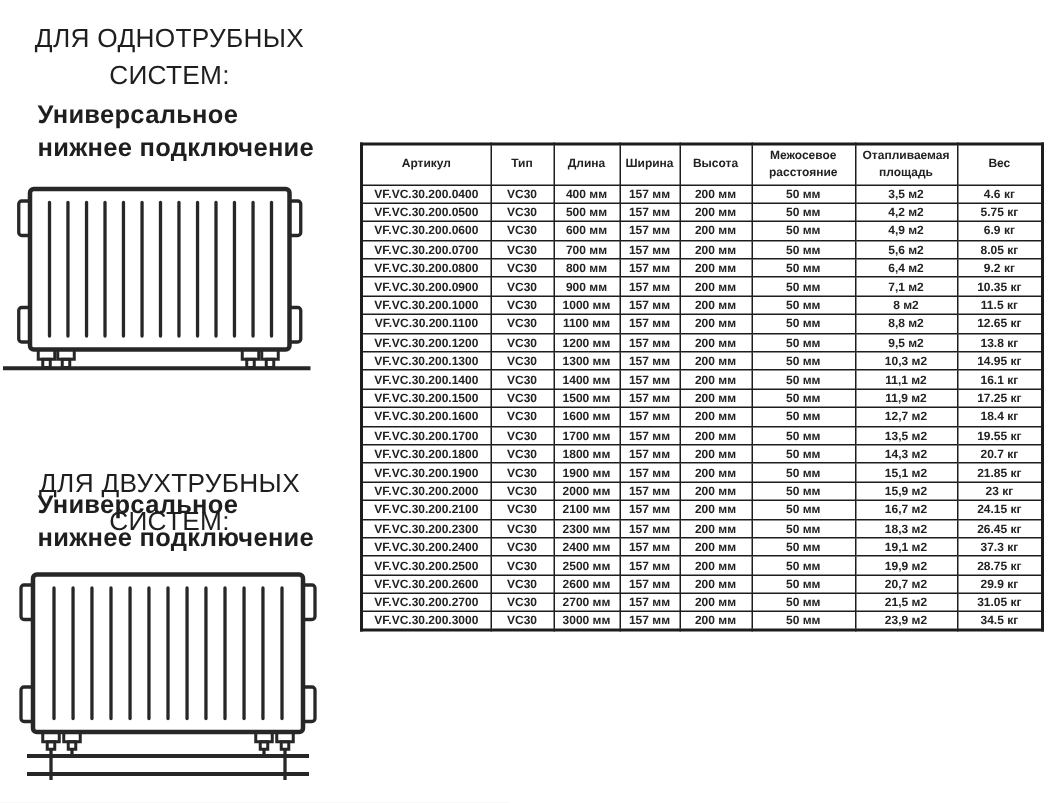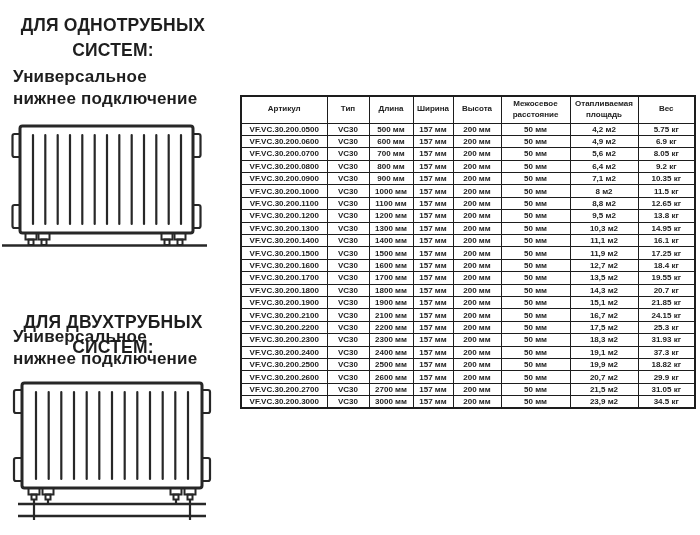--- a/index.html
+++ b/index.html
@@ -7,25 +7,25 @@
   .page {
     position: relative;
     width: 700px; height: 535px;
     background: #ffffff;
     overflow: hidden;
   }
   
   .left-panel { position: absolute; left: 0; top: 0; width: 232px; height: 535px; }
   .sys-title {
     position: absolute; left: 8px; width: 210px;
-    font-size: 17.5px; font-weight: bold; color: #1e1e1e;
+    font-size: 17.5px; font-weight: normal; color: #1e1e1e;
     text-align: center; line-height: 1.45; letter-spacing: 0.2px;
   }
   .sys-sub {
-    position: absolute; left: 13px; width: 212px;
+    position: absolute; left: 25px; width: 212px;
     font-size: 17px; font-weight: bold; color: #1e1e1e;
     text-align: left; line-height: 1.28; letter-spacing: 0.2px;
   }
   .title-1 { top: 13px; }
   .sub-1 { top: 66px; }
   .title-2 { top: 276px; margin-top: 34px; }
   .sub-2 { top: 326px; }
   .diagram { position: absolute; left: 0; }
   .diagram-1 { top: 112px; }
   .diagram-2 { top: 370px; }
@@ -183,20 +183,30 @@
           <th>Длина</th>
           <th>Ширина</th>
           <th>Высота</th>
           <th>Межосевое расстояние</th>
           <th>Отапливаемая площадь</th>
           <th>Вес</th>
         </tr>
     </thead>
     <tbody>
         <tr>
+          <td>VF.VC.30.200.0400</td>
+          <td>VC30</td>
+          <td>400 мм</td>
+          <td>157 мм</td>
+          <td>200 мм</td>
+          <td>50 мм</td>
+          <td>3,5 м2</td>
+          <td>4.6 кг</td>
+        </tr>
+        <tr>
           <td>VF.VC.30.200.0500</td>
           <td>VC30</td>
           <td>500 мм</td>
           <td>157 мм</td>
           <td>200 мм</td>
           <td>50 мм</td>
           <td>4,2 м2</td>
           <td>5.75 кг</td>
         </tr>
         <tr>
@@ -333,68 +343,68 @@
           <td>VF.VC.30.200.1900</td>
           <td>VC30</td>
           <td>1900 мм</td>
           <td>157 мм</td>
           <td>200 мм</td>
           <td>50 мм</td>
           <td>15,1 м2</td>
           <td>21.85 кг</td>
         </tr>
         <tr>
+          <td>VF.VC.30.200.2000</td>
+          <td>VC30</td>
+          <td>2000 мм</td>
+          <td>157 мм</td>
+          <td>200 мм</td>
+          <td>50 мм</td>
+          <td>15,9 м2</td>
+          <td>23 кг</td>
+        </tr>
+        <tr>
           <td>VF.VC.30.200.2100</td>
           <td>VC30</td>
           <td>2100 мм</td>
           <td>157 мм</td>
           <td>200 мм</td>
           <td>50 мм</td>
           <td>16,7 м2</td>
           <td>24.15 кг</td>
         </tr>
         <tr>
-          <td>VF.VC.30.200.2200</td>
-          <td>VC30</td>
-          <td>2200 мм</td>
-          <td>157 мм</td>
-          <td>200 мм</td>
-          <td>50 мм</td>
-          <td>17,5 м2</td>
-          <td>25.3 кг</td>
-        </tr>
-        <tr>
           <td>VF.VC.30.200.2300</td>
           <td>VC30</td>
           <td>2300 мм</td>
           <td>157 мм</td>
           <td>200 мм</td>
           <td>50 мм</td>
           <td>18,3 м2</td>
-          <td>31.93 кг</td>
+          <td>26.45 кг</td>
         </tr>
         <tr>
           <td>VF.VC.30.200.2400</td>
           <td>VC30</td>
           <td>2400 мм</td>
           <td>157 мм</td>
           <td>200 мм</td>
           <td>50 мм</td>
           <td>19,1 м2</td>
           <td>37.3 кг</td>
         </tr>
         <tr>
           <td>VF.VC.30.200.2500</td>
           <td>VC30</td>
           <td>2500 мм</td>
           <td>157 мм</td>
           <td>200 мм</td>
           <td>50 мм</td>
           <td>19,9 м2</td>
-          <td>18.82 кг</td>
+          <td>28.75 кг</td>
         </tr>
         <tr>
           <td>VF.VC.30.200.2600</td>
           <td>VC30</td>
           <td>2600 мм</td>
           <td>157 мм</td>
           <td>200 мм</td>
           <td>50 мм</td>
           <td>20,7 м2</td>
           <td>29.9 кг</td>

